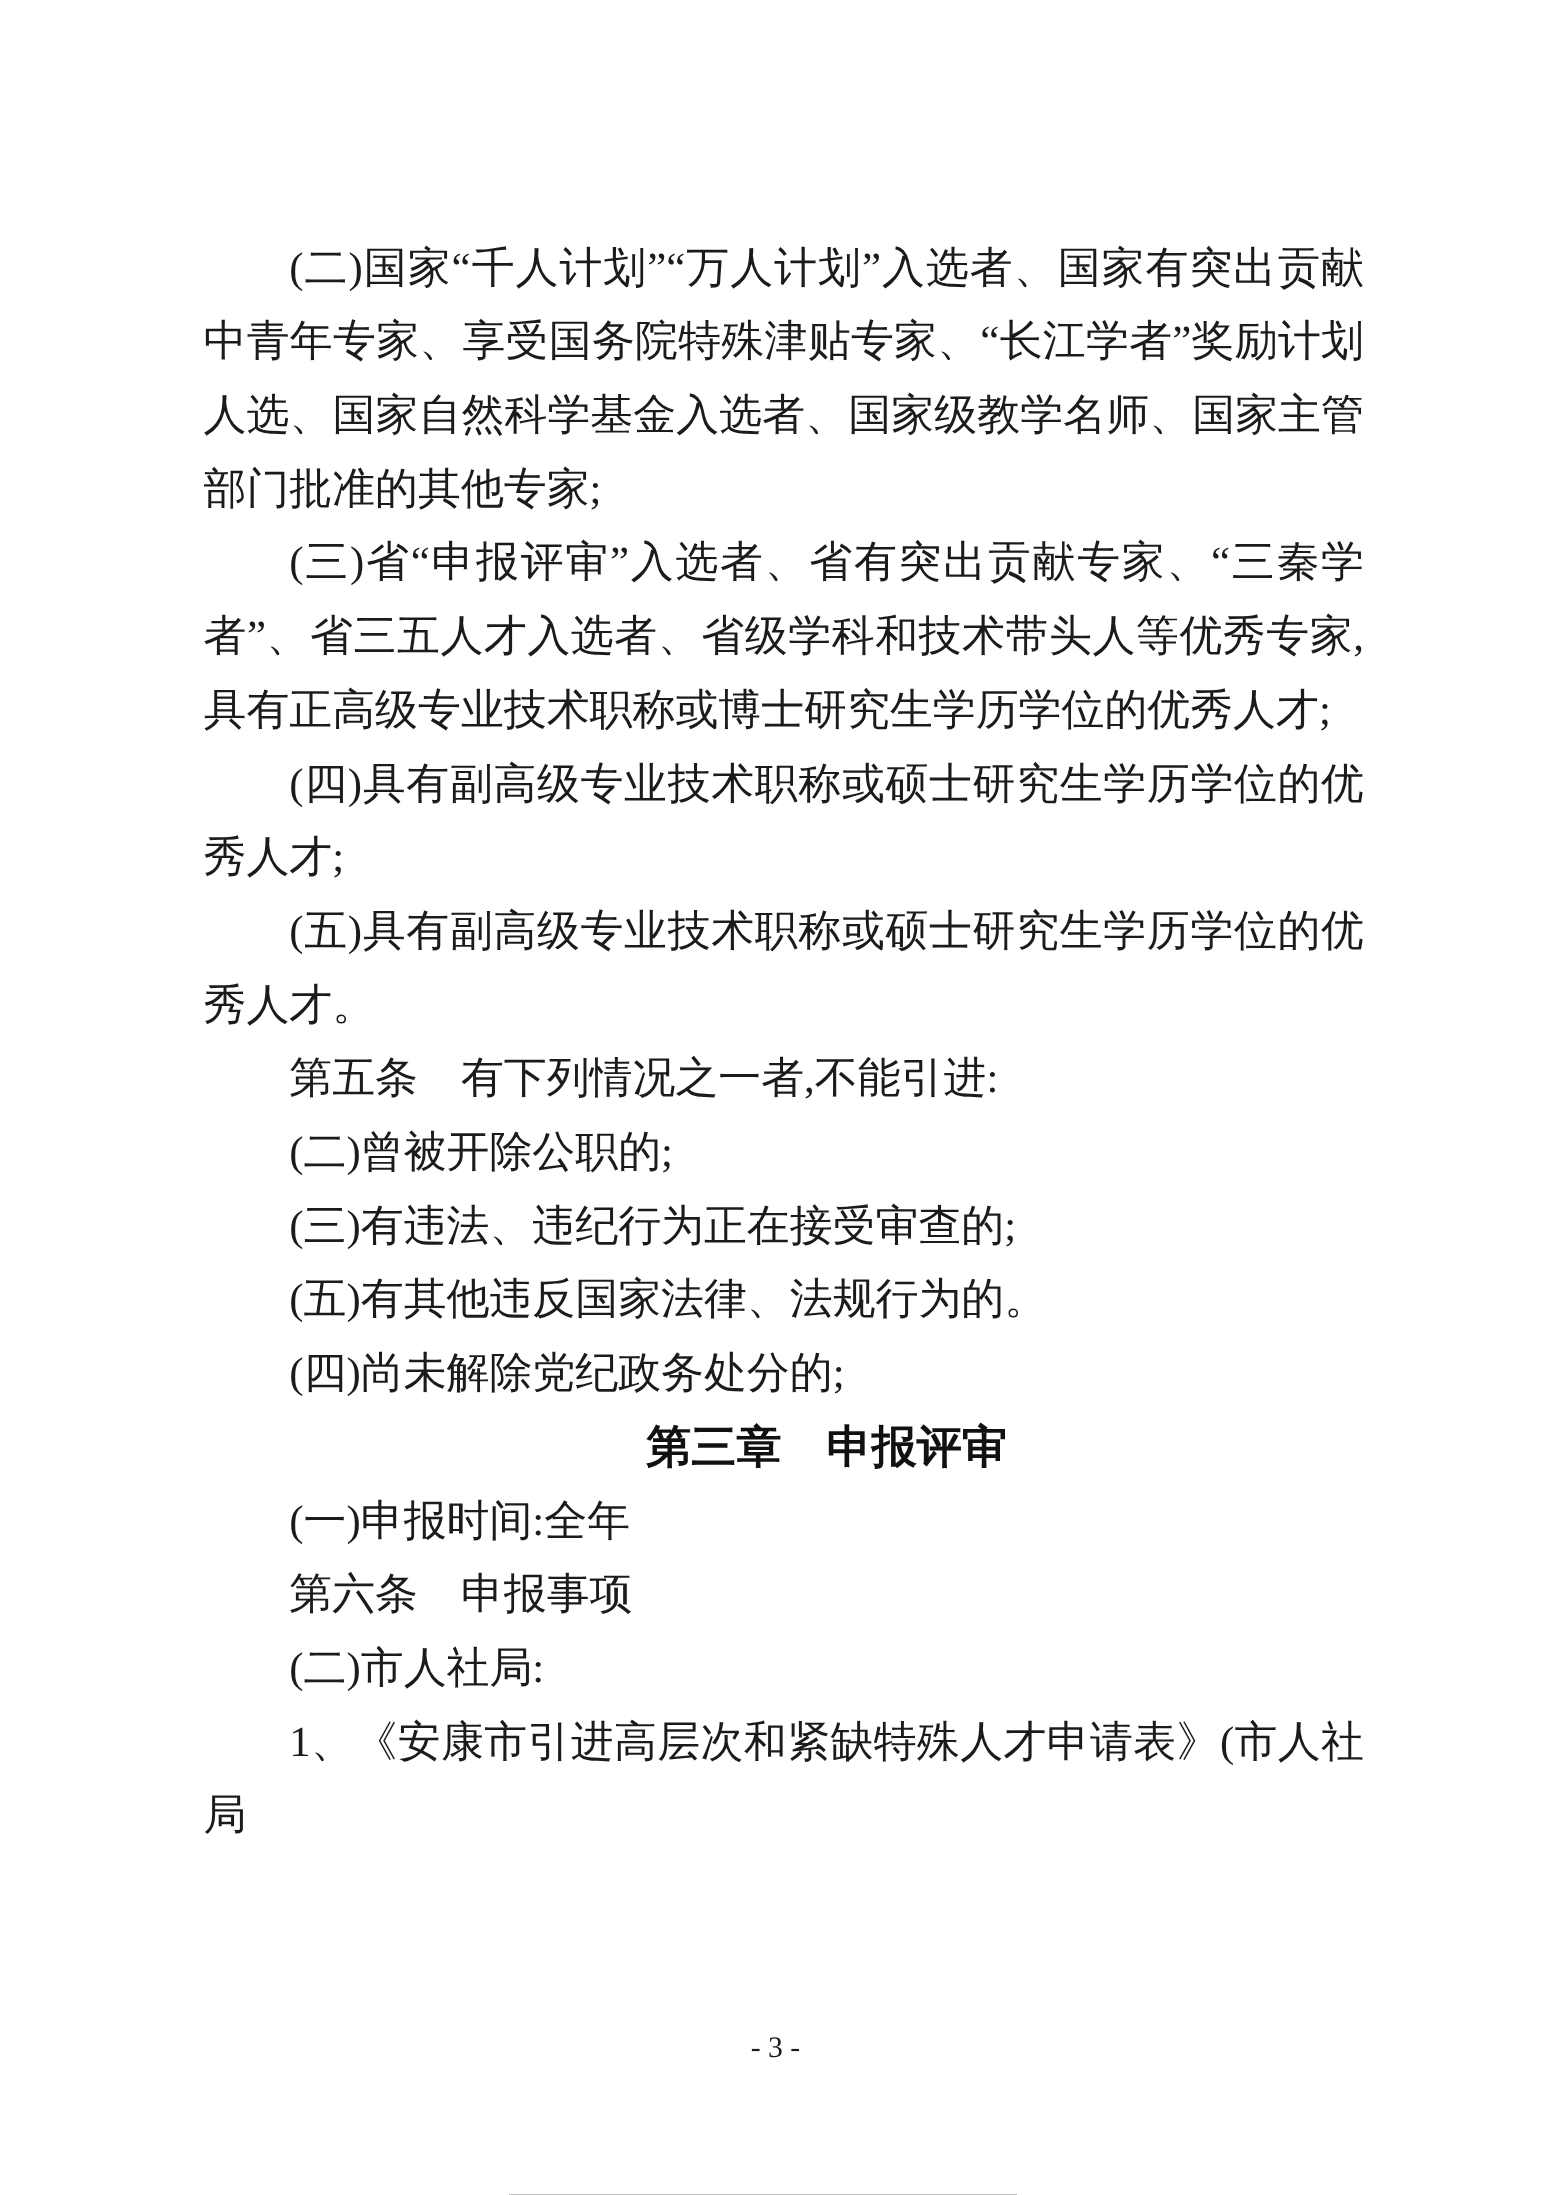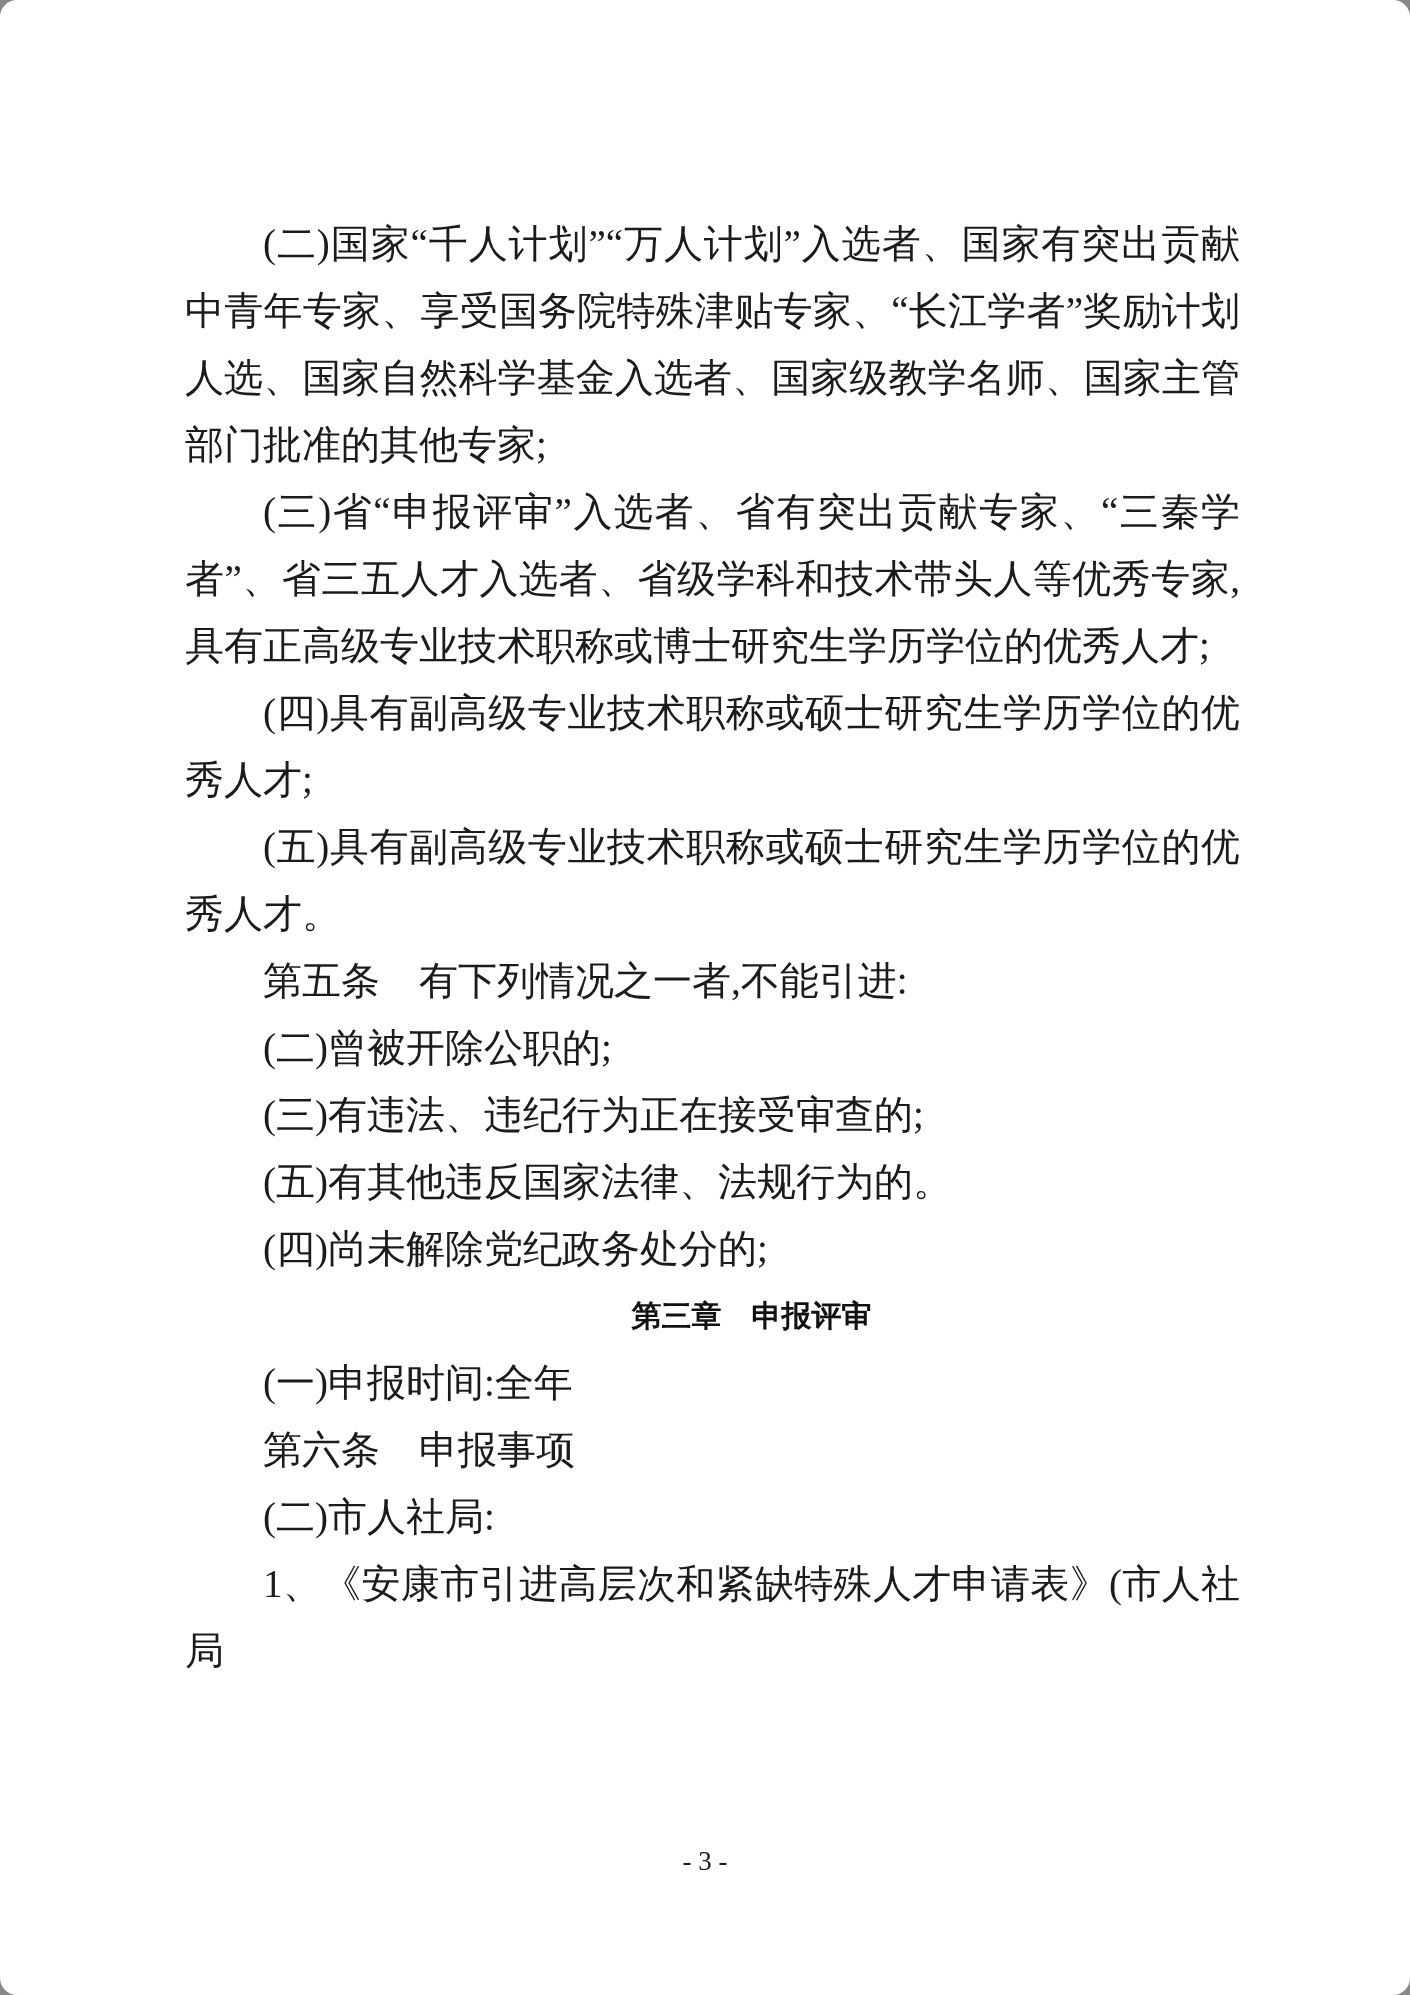--- a/index.html
+++ b/index.html
@@ -9,21 +9,20 @@
   }
   .page {
     position: relative;
     width: 1410px;
     height: 1995px;
     margin: 0 auto;
     background: #ffffff;
     font-family: "Liberation Serif", "DejaVu Serif", serif;
     color: #1b1b1b;
     overflow: hidden;
-    border-radius: 17px;
   }
   .doc-body {
     position: absolute;
     left: 185px;
     top: 210px;
     width: 1055px;
     font-size: 39px;
     line-height: 67px;
     text-align: justify;
     word-break: break-all;
@@ -31,21 +30,21 @@
   .doc-body p {
     margin: 0;
     text-indent: 78px; 
   }
   .chapter-heading {
     margin: 67px 0 0 0;   
     text-indent: 0;
     text-align: center;
     font-family: "Liberation Sans", "DejaVu Sans", sans-serif;
     font-weight: bold;
-    font-size: 30px;
+    font-size: 41px;
     line-height: 67px;
     color: #111111;
   }
   .page-footer {
     position: absolute;
     top: 1844px;
     left: 0;
     width: 100%;
     text-align: center;
     font-size: 27px;

